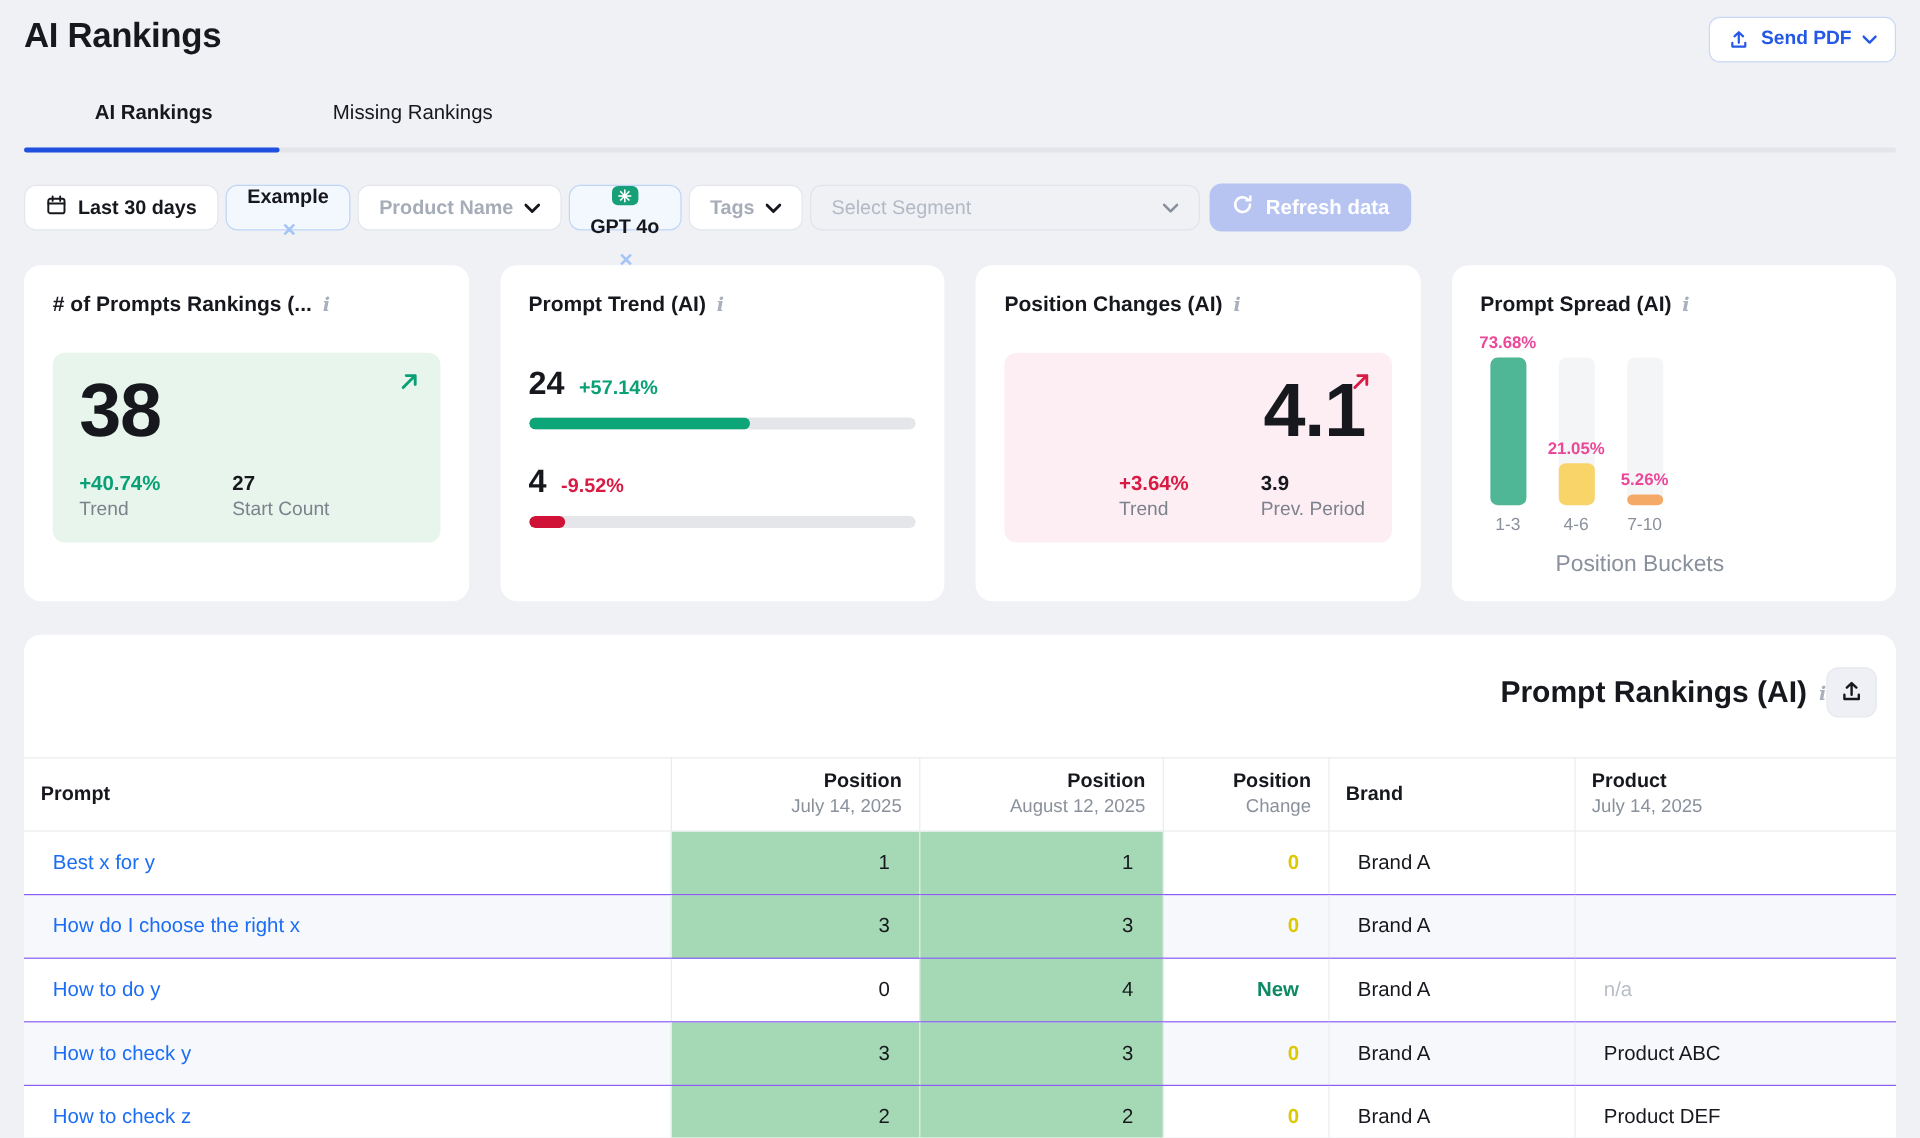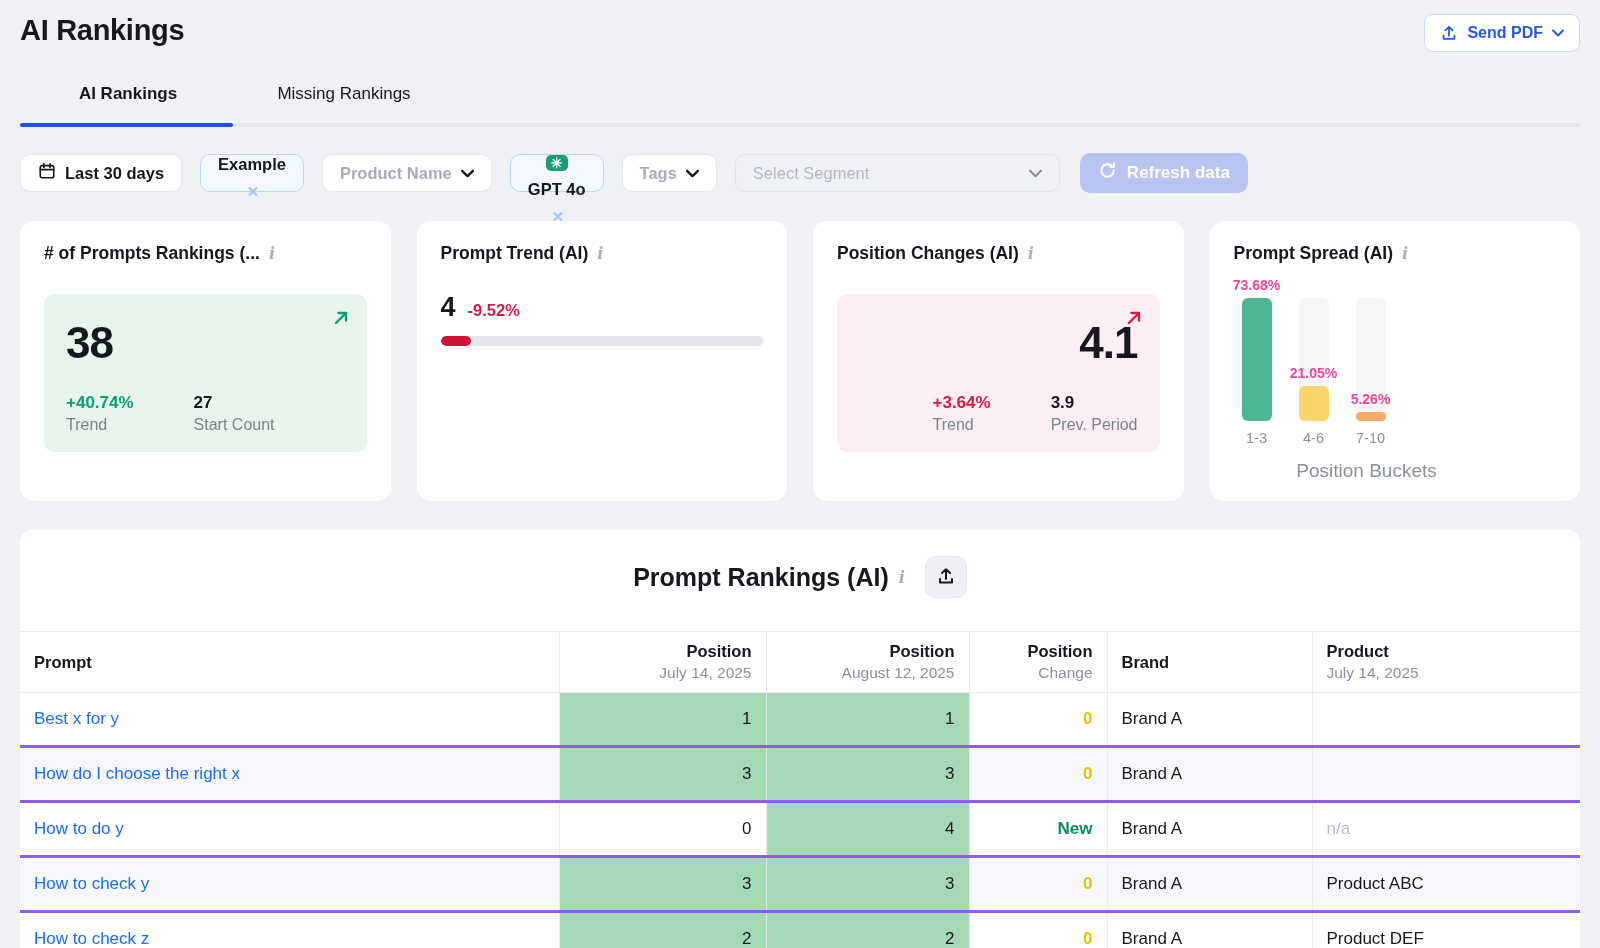--- a/index.html
+++ b/index.html
@@ -8,39 +8,39 @@
 .page { padding:0 20px; }
 .topbar { display:flex; justify-content:space-between; align-items:flex-start; padding-top:14px; }
 .page-title { font-size:29px; font-weight:800; letter-spacing:-0.3px; }
 .send-pdf { display:inline-flex; align-items:center; gap:9px; background:#fff; border:1px solid #c9d8f4; border-radius:9px; padding:9px 15px; color:#2458e6; font-weight:700; font-size:16px; cursor:pointer; font-family:inherit; }
 .send-pdf svg { display:block; }
 .tabs { display:flex; margin-top:32px; }
 .tab { width:216px; text-align:center; font-size:17px; padding-bottom:19px; color:#16181d; font-weight:500; cursor:pointer; }
 .tab.active { font-weight:700; }
 .tabline { position:relative; height:4px; background:#e3e5ea; border-radius:2px; }
 .tab-indicator { position:absolute; left:0; top:0; width:213px; height:4px; background:#2050e0; border-radius:2px; }
-.filters { display:flex; align-items:center; gap:18px; margin-top:26px; }
+.filters { display:flex; align-items:center; gap:6px; margin-top:26px; }
 .pill { height:38px; display:inline-flex; align-items:center; gap:9px; padding:0 17px; background:#fff; border:1px solid #e3e6ec; border-radius:10px; font-size:16.5px; font-weight:600; white-space:nowrap; }
 .chip { background:#f3f8ff; border-color:#bfd5f7;flex-direction:column; }
 .x-icon { color:#a4c4f6; font-weight:700; font-size:15px; margin-left:2px; }
 .muted-label { color:#a6acb8; }
 .chev { display:flex; }
 .segment { width:325px; justify-content:space-between; background:transparent; border-color:#e0e3e9; font-weight:500; }
 .segment .muted-label { color:#b3b9c4; }
 .refresh { height:40px; display:inline-flex; align-items:center; gap:10px; background:#b7c4f1; color:#fff; border:none; border-radius:10px; padding:0 18px; font-size:17px; font-weight:700; font-family:inherit; margin-left:2px; }
 .gpt-logo { width:22px; height:22px; background:#17a077; border-radius:5px; color:#fff; display:flex; align-items:center; justify-content:center; font-size:14px; }
 .cards { display:grid; grid-template-columns:repeat(4,1fr); gap:26px; margin-top:28px; }
 .card { background:#fff; border-radius:14px; padding:22px 24px; height:280px; }
 .card-title-row { display:flex; align-items:center; gap:9px; }
 .card-title { font-size:17.5px; font-weight:800; white-space:nowrap; }
 .info-i { color:#aab0bb; font-size:16px; font-weight:700; font-family:"DejaVu Serif",serif; font-style:italic; }
 .highlight-box { position:relative; border-radius:10px; padding:14px 22px 18px; margin-top:30px; height:158px; display:flex; flex-direction:column; justify-content:space-between; }
 .hb-green { background:#e7f5ec; }
 .hb-pink { background:#fdeef4;align-items:flex-end; }
-.big-num { font-size:44px; font-weight:800; letter-spacing:-1px; line-height:1.1;margin-top:11px; }
+.big-num { font-size:63px; font-weight:800; letter-spacing:-1px; line-height:1.1; }
 .corner-arrow { position:absolute; top:14px; right:16px; display:flex; }
 .stats { display:flex; gap:60px; }
 .stat-value { font-size:17px; font-weight:700; }
 .sv-green { color:#0aa076; }
 .sv-red { color:#d81b45; }
 .stat-label { font-size:16px; color:#7c828c; margin-top:3px; }
 .trend-row1 { margin-top:40px; }
 .trend-row2 { margin-top:28px; }
 .trend-head { display:flex; align-items:baseline; gap:12px; }
 .trend-num { font-size:27px; font-weight:800; }
@@ -50,31 +50,31 @@
 .spread-chart { margin-top:34px; padding-left:8px; }
 .spread-bars { display:flex; align-items:flex-end; gap:27px; height:123px; margin-top:26px; }
 .bar-group { width:30px; height:100%; position:relative; }
 .bar-bg { position:absolute; bottom:0; left:0; width:100%; height:100%; background:#f4f5f7; border-radius:6px; }
 .bar-fill { position:absolute; bottom:0; left:0; width:100%; border-radius:6px; }
 .bar-label { position:absolute; left:50%; transform:translateX(-50%); white-space:nowrap; font-size:14px; font-weight:700; color:#ec4899; }
 .bar-cats { display:flex; gap:27px; margin-top:9px; }
 .bar-cat { width:30px; text-align:center; color:#8a919c; font-size:14.5px; }
 .chart-caption { width:250px; text-align:center; color:#8a919c; font-size:19px; margin-top:14px; }
 .table-card { background:#fff; border-radius:14px 14px 0 0; margin-top:28px; height:424px; overflow:hidden; }
-.table-head { display:flex; justify-content:center; align-items:center; padding:27px 27px 33px;gap:20px; }
+.table-head { display:flex; justify-content:flex-end; align-items:center; padding:27px 16px 33px; }
 .table-title-row { display:flex; align-items:center; gap:10px; }
 .table-title { font-size:25px; font-weight:800; }
 .export-btn { width:42px; height:42px; background:#eef0f5; border:1px solid #e4e7ed; border-radius:10px; display:flex; align-items:center; justify-content:center; cursor:pointer; }
 table { width:100%; border-collapse:collapse; table-layout:fixed; }
 th,td { border-right:1px solid #e9ebef; }
 th:last-child, td:last-child { border-right:none; }
 thead th { border-top:1px solid #e9ebef; border-bottom:1px solid #e9ebef; padding:10px 14px; font-weight:700; font-size:16.5px; text-align:left; vertical-align:middle; }
 .th-sub { font-weight:400; color:#8a919c; font-size:15.5px; margin-top:3px; }
 th.right { text-align:right; }
-tbody td { padding:16px 14px; font-size:17px; border-bottom:3px solid #8b5cf6; }
+tbody td { padding:16px 24px; font-size:17px; border-bottom:1px solid #8b5cf6; }
 tbody tr.striped { background:#f7f8fb; }
 td.right { text-align:right; }
 td.cell-green { background:#a5d9b5; }
 td.change { font-weight:700; }
 .change-zero { color:#ddc903; }
 .change-new { color:#0d8a63; }
 td.prompt a { color:#1a6df4; text-decoration:none; font-weight:500; }
 td.muted { color:#b9bec7; }
 </style>
 </head>
@@ -180,20 +180,29 @@
             <div class="stat-label">Start Count</div>
           </div>
         </div>
       </div>
     </div>
 
     <div class="card">
       <div class="card-title-row">
         <span class="card-title">Prompt Trend (AI)</span>
         <span class="info-i">i</span>
+      </div>
+      <div class="trend-row1">
+        <div class="trend-head">
+          <span class="trend-num">24</span>
+          <span class="trend-pct sv-green">+57.14%</span>
+        </div>
+        <div class="bar-track">
+            <div class="trend-fill" style="width: 57.14%; background: rgb(11, 165, 120);"></div>
+          </div>
       </div>
       <div class="trend-row2">
         <div class="trend-head">
           <span class="trend-num">4</span>
           <span class="trend-pct sv-red">-9.52%</span>
         </div>
         <div class="bar-track">
             <div class="trend-fill" style="width: 9.52%; background: rgb(207, 18, 54);"></div>
           </div>
       </div>

